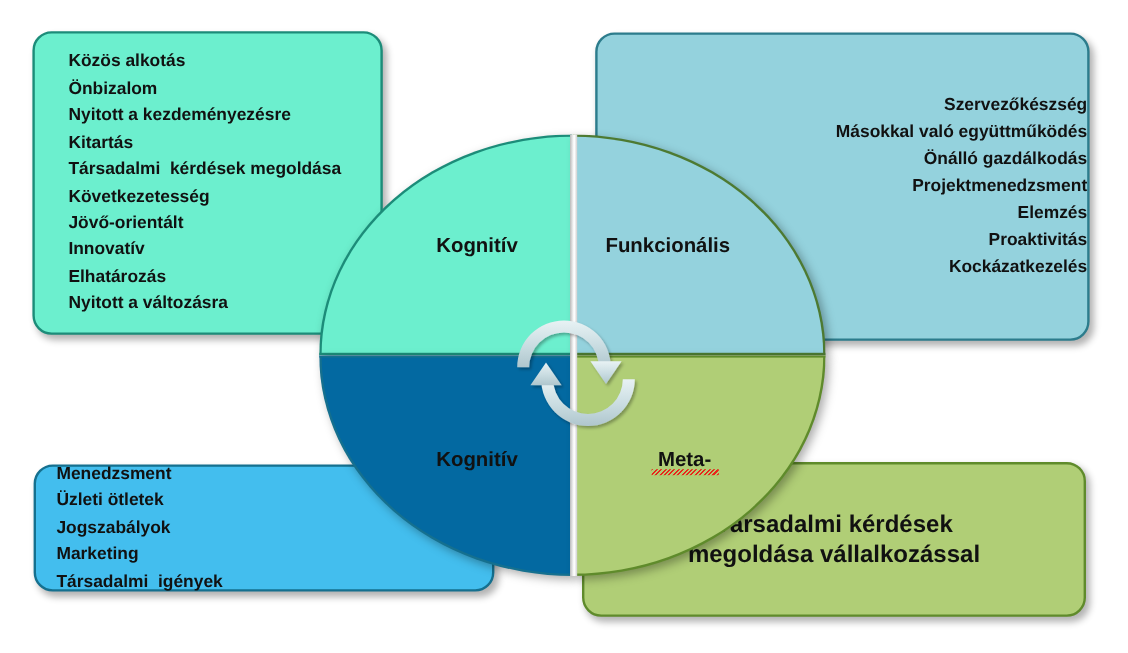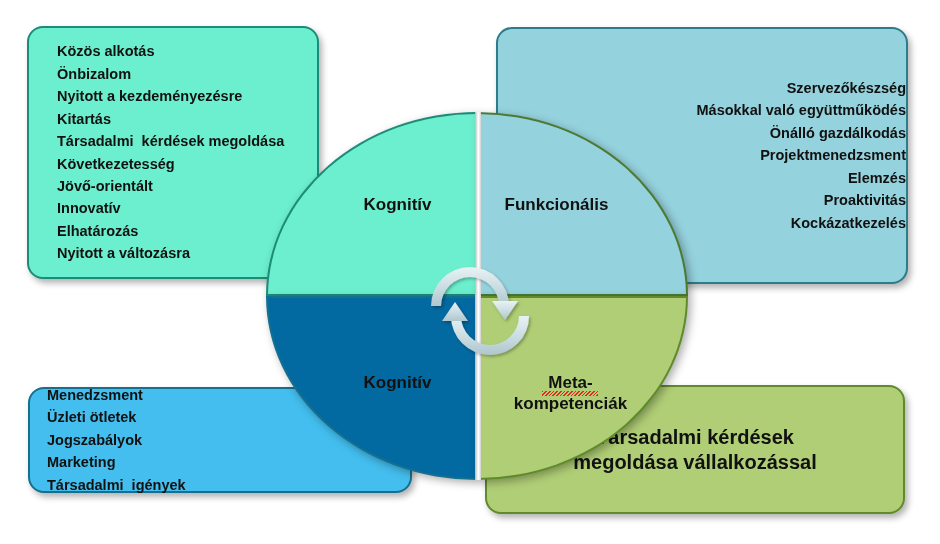--- a/index.html
+++ b/index.html
@@ -226,21 +226,21 @@
     <div class="quad" id="quad-functional">
       <div class="quad-label">Funkcionális</div>
     </div>
 
     <div class="quad" id="quad-cognitive">
       <div class="quad-label">Kognitív</div>
     </div>
 
     <div class="quad" id="quad-meta">
       <div class="quad-label">
-        <span class="meta-line1"><span>Meta-</span><span class="squiggle"></span></span><br><span>kompetenciák</span>
+        <span class="meta-line1"><span>Meta-</span><span class="squiggle"></span></span><br>
       </div>
     </div>
 
     <div id="hub-v"></div>
     <div id="hub-h"></div>
   </div>
 
   <div id="cycle-arrows">
     <svg width="112" height="114" viewBox="0 0 112 114" xmlns="http://www.w3.org/2000/svg">
       <defs>

